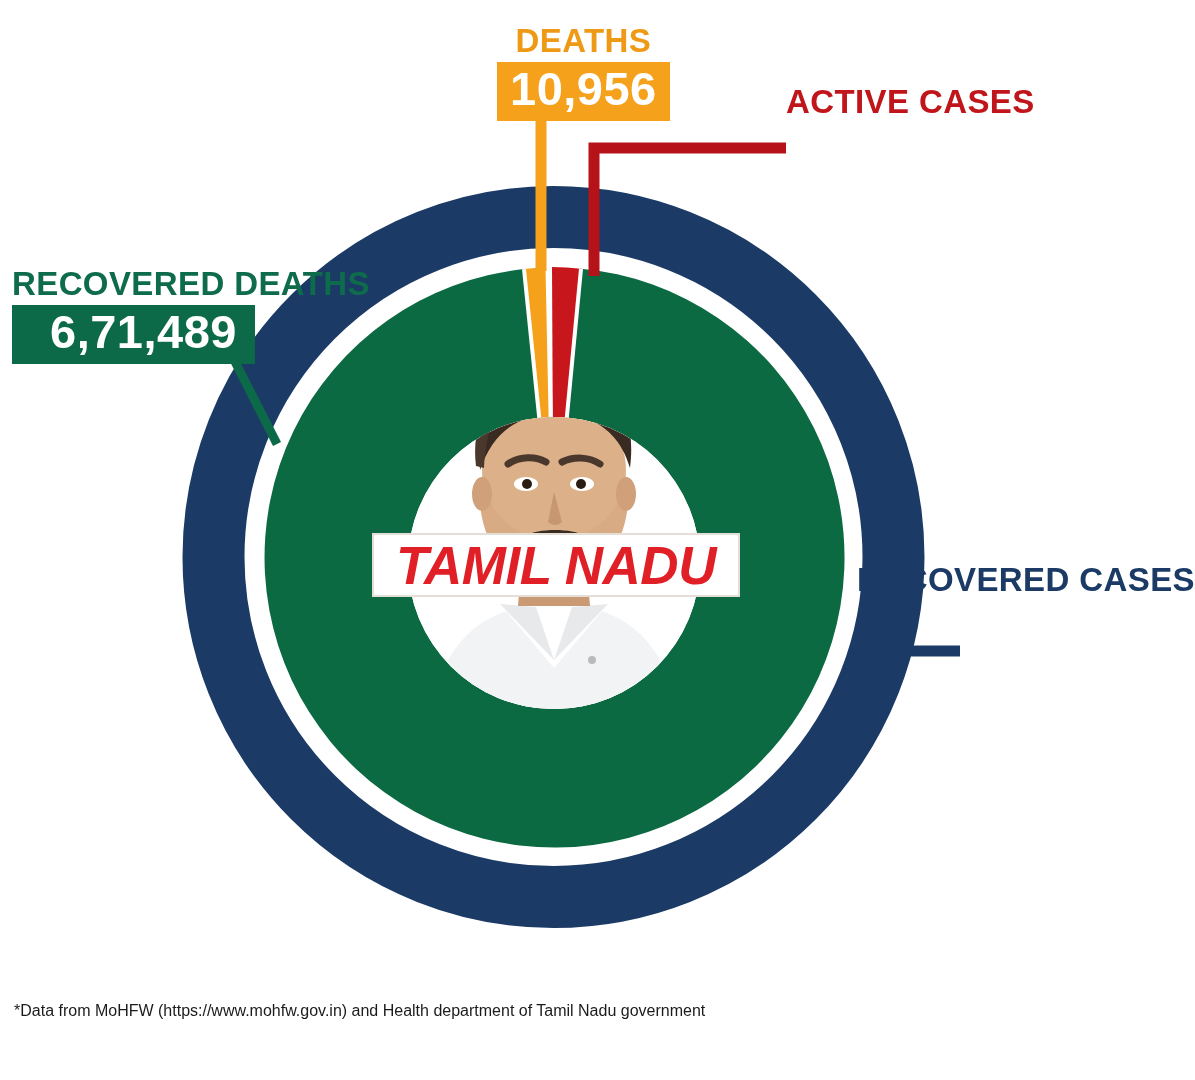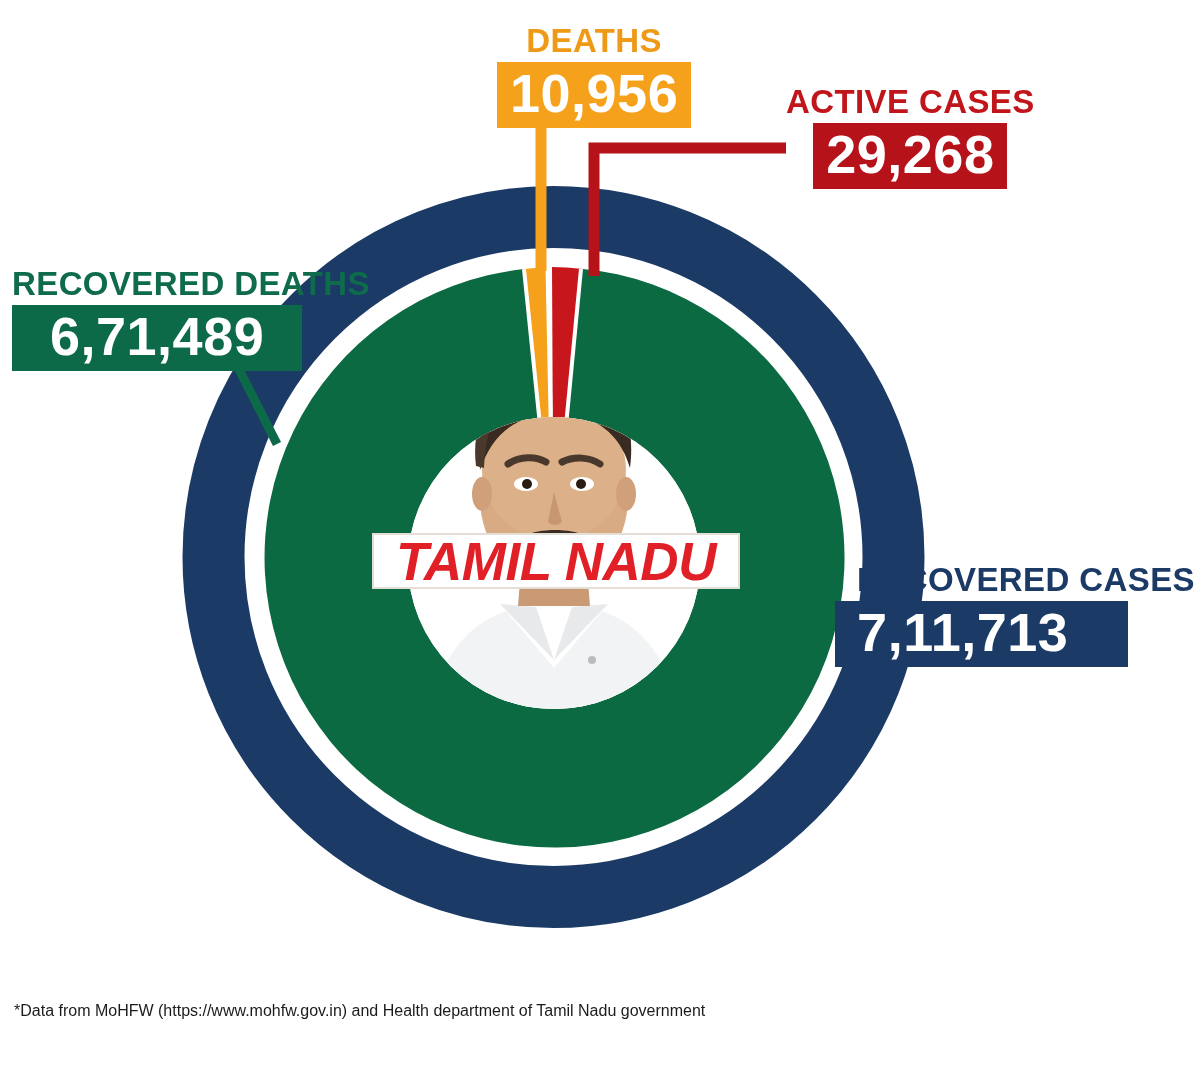--- a/index.html
+++ b/index.html
@@ -11,49 +11,49 @@
   svg{display:block;}
 
   
   .callout{position:absolute;}
   .callout .cap{
     font-weight:bold;font-size:33px;letter-spacing:.4px;
     line-height:1;white-space:nowrap;
   }
   .callout .valbox{
     display:inline-block;color:#ffffff;font-weight:bold;
-    font-size:54px;line-height:1.04;letter-spacing:.5px;
+    font-size:47px;line-height:1.04;letter-spacing:.5px;
     padding:3px 13px 7px 13px;white-space:nowrap;
   }
 
   
   #callout-deaths{left:497px;top:24px;text-align:center;}
   #callout-deaths .cap{color:#ef9a16;}
   #callout-deaths .valbox{background:#f5a11b;margin-top:5px;}
 
   
   #callout-active{left:786px;top:85px;text-align:center;}
   #callout-active .cap{color:#c0151b;}
   #callout-active .valbox{background:#b5121a;margin-top:5px;}
 
   
   #callout-recovered{left:12px;top:267px;text-align:left;}
   #callout-recovered .cap{color:#0e6b4c;}
   #callout-recovered .valbox{background:#0d6a49;margin-top:5px;
-      padding-left:38px;padding-right:38px;}
+      padding-left:38px;padding-right:18px;}
 
   
   #callout-confirmed{right:0px;top:563px;text-align:left;}
   #callout-confirmed .cap{color:#1b3a65;padding-left:22px;}
   #callout-confirmed .valbox{background:#1b3a65;margin-top:5px;
       padding-left:22px;padding-right:60px;}
 
   
   #state-band{
-    position:absolute;left:372px;top:533px;width:368px;height:56px;
+    position:absolute;left:372px;top:533px;width:368px;height:64px;
     background:#ffffff;border:2px solid #e3ded6;box-sizing:border-box;
     display:flex;align-items:center;justify-content:center;
   }
   #state-band span{
     color:#e01f26;font-weight:bold;font-style:italic;font-size:53px;
     letter-spacing:-.5px;line-height:1;white-space:nowrap;
   }
 
   
   #footnote{
@@ -131,30 +131,28 @@
 </svg>
 </div>
 
 <div class="callout" id="callout-deaths">
   <div class="cap">DEATHS</div>
   <div class="valbox">10,956</div>
 </div>
 
 <div class="callout" id="callout-active">
   <div class="cap">ACTIVE CASES</div>
-  <div class="valbox">29,268</div>
 </div>
 
 <div class="callout" id="callout-recovered">
   <div class="cap">RECOVERED DEATHS</div>
   <div class="valbox">6,71,489</div>
 </div>
 
 <div class="callout" id="callout-confirmed">
   <div class="cap">RECOVERED CASES</div>
-  <div class="valbox">7,11,713</div>
 </div>
 
 <div id="state-band">
   <span>TAMIL NADU</span>
 </div>
 
 <div id="footnote">*Data from MoHFW (https://www.mohfw.gov.in) and Health department of Tamil Nadu government</div>
 
 </body></html>

